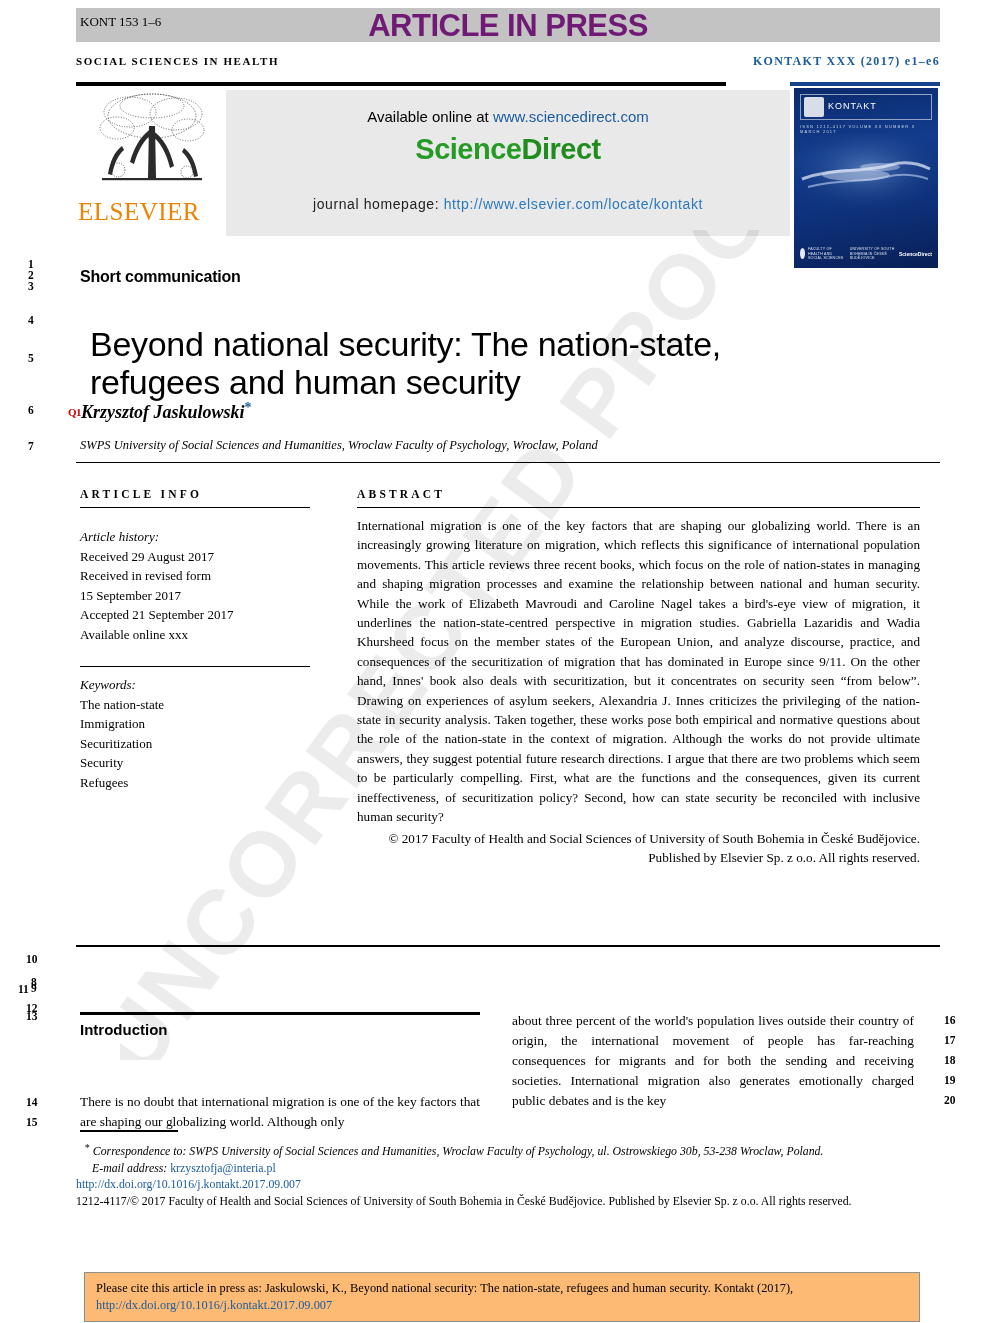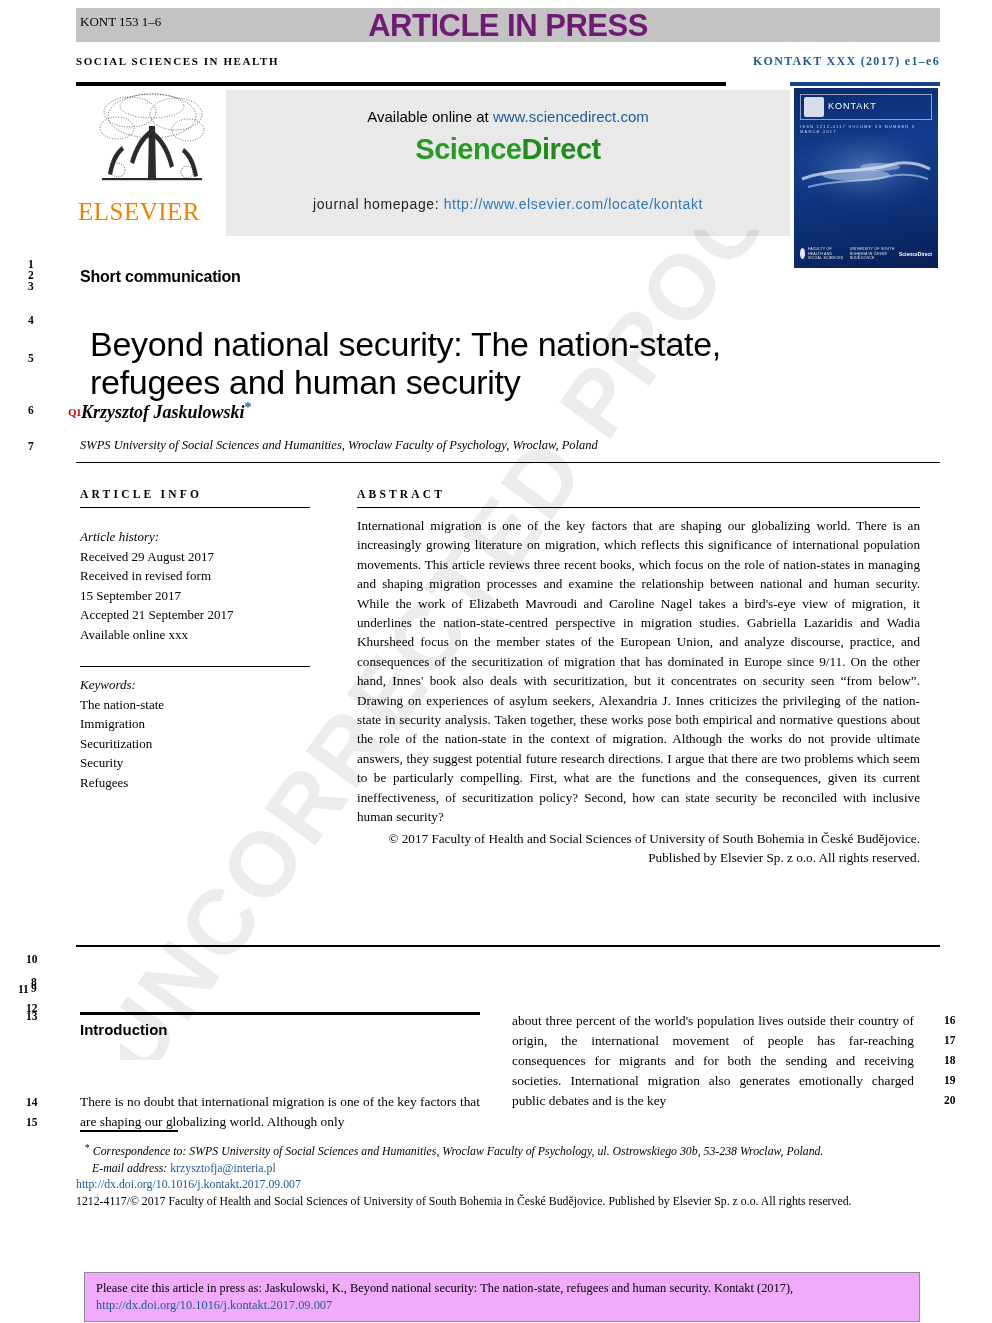--- a/index.html
+++ b/index.html
@@ -370,21 +370,21 @@
   .fn-corr .marker { font-style: normal; vertical-align: 4px; font-size: 10px;}
   .fn-email { text-indent: 16px; }
   .fn-email .lbl { font-style: italic; }
   .lnk { color: #1a5b9e; text-decoration: none; }
 
   
   .cite-box {
     position: absolute;
     left: 84px; top: 1272px;
     width: 836px; height: 50px;
-    background: #f0abfc;
+    background: #fdba74;
     border: 1px solid #8e8e8e;
     padding: 7px 11px 0 11px;
     font-family: "Liberation Serif", serif;
     font-size: 12.4px;
     line-height: 17px;
     z-index: 7;
   }
 </style>
 </head>
 <body>

